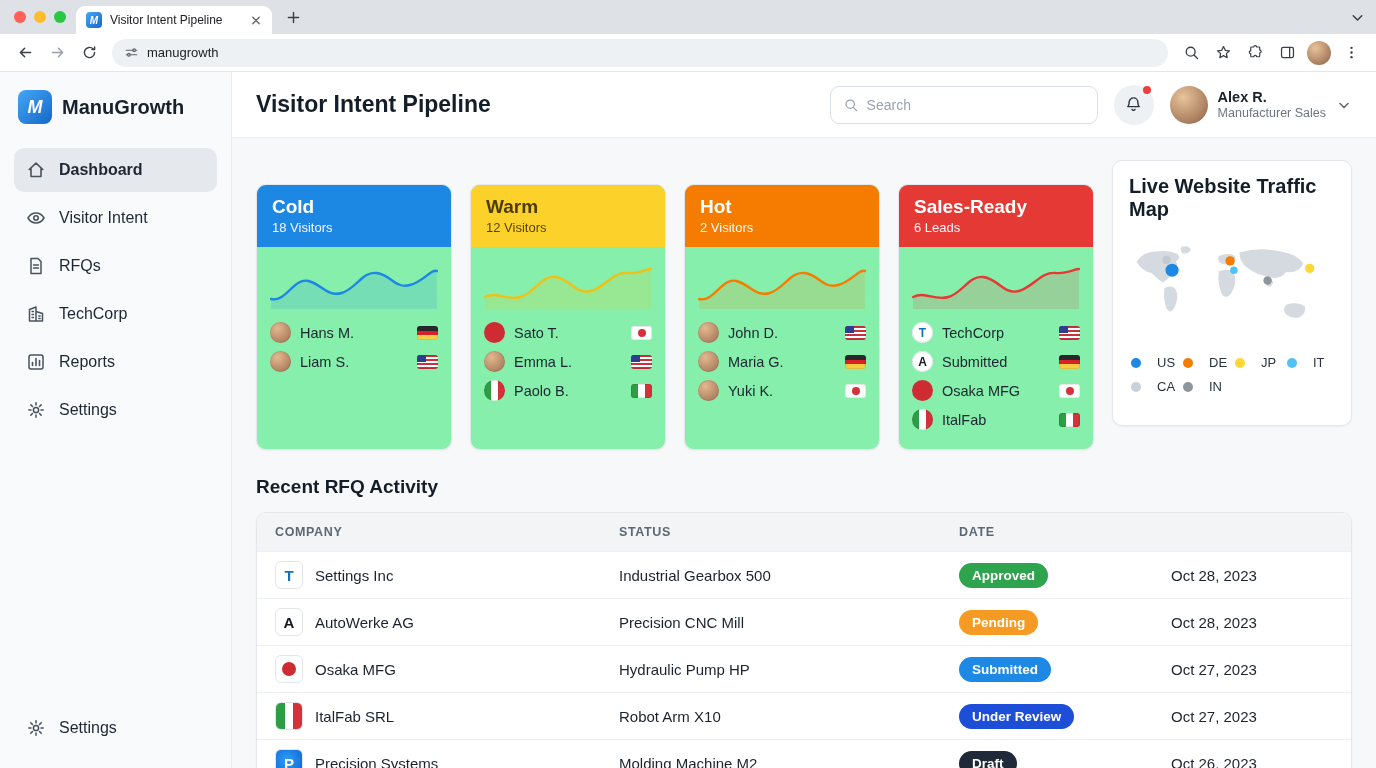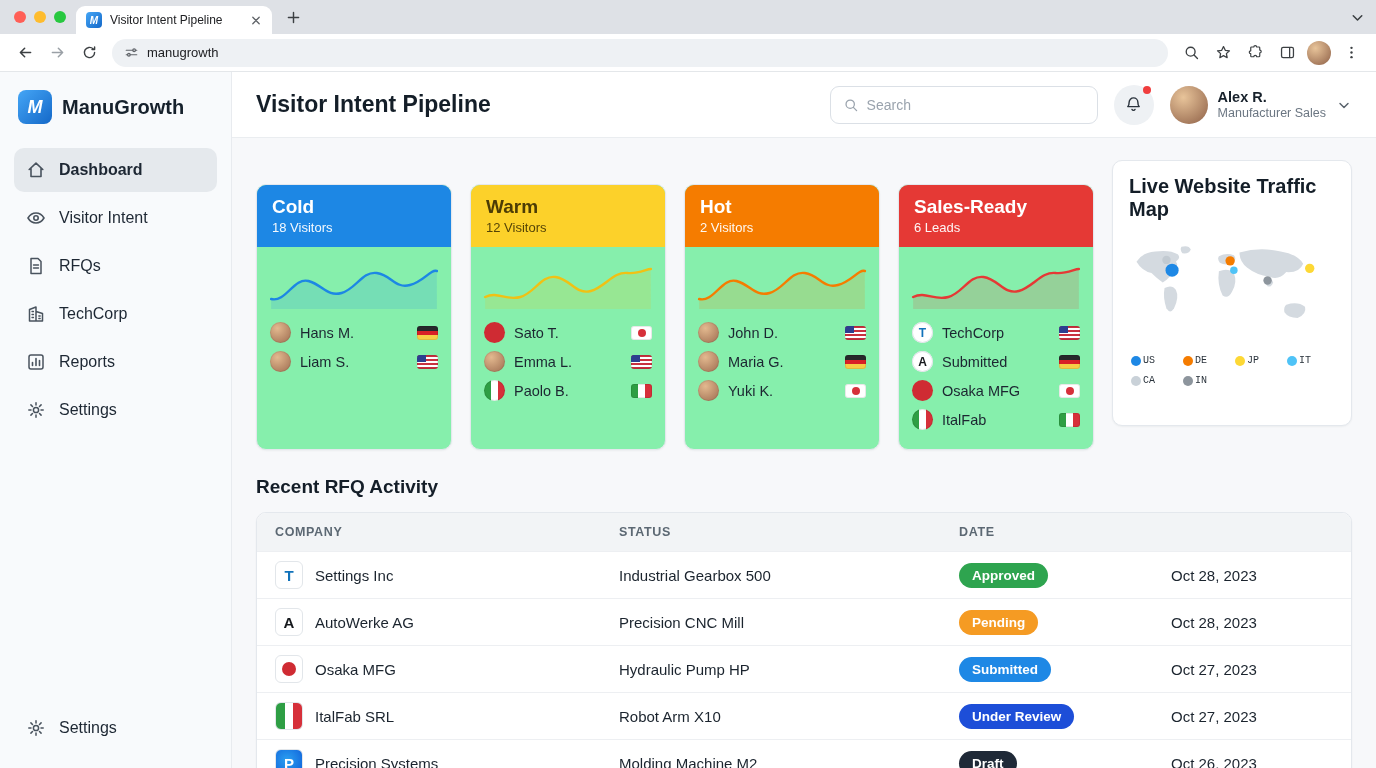--- a/index.html
+++ b/index.html
@@ -81,21 +81,21 @@
   .flag-us::after{content:"";position:absolute;left:0;top:0;width:9px;height:7px;background:#2c3f8f;}
   .flag-jp{background:#fff;}
   .flag-jp::after{content:"";position:absolute;left:50%;top:50%;width:8px;height:8px;margin:-4px 0 0 -4px;border-radius:50%;background:#d6303a;}
   .flag-it{background:linear-gradient(90deg,#2e9e44 0 33%,#fff 33% 66%,#d6303a 66% 100%);}
 
   
   .map-card{flex:1;height:266px;background:#fff;border:1px solid #e4e8ed;border-radius:10px;padding:14px 16px;box-shadow:0 1px 2px rgba(20,30,40,.05);}
   .map-title{font-size:20px;font-weight:800;color:#141e28;}
   .map-svg{width:100%;height:118px;margin-top:8px;display:block;}
   .map-legend{display:flex;flex-wrap:wrap;column-gap:12px;row-gap:9px;margin-top:8px;padding-left:2px;}
-  .lg-item{display:flex;align-items:center;gap:2px;font-size:10px;color:#2a333c;width:40px;font-family:Liberation Mono, monospace;}
+  .lg-item{display:flex;align-items:center;gap:16px;font-size:13px;color:#2a333c;width:40px;}
   .lg-dot{width:10px;height:10px;border-radius:50%;flex:none;}
 
   
   .rfq-title{font-size:19px;font-weight:800;color:#141e28;margin-top:26px;}
   .table-card{margin-top:14px;background:#fff;border:1px solid #e4e8ed;border-radius:10px;overflow:hidden;box-shadow:0 1px 2px rgba(20,30,40,.05);}
   .trow{display:grid;grid-template-columns:346px 340px 212px 1fr;align-items:center;}
   .thead{background:#f2f4f6;height:38px;color:#5c6873;font-size:12.5px;font-weight:700;letter-spacing:.05em;}
   .th{padding-left:16px;}
   .th:first-child{padding-left:18px;}
   .tbody .trow{height:47px;border-top:1px solid #edeff2;}

